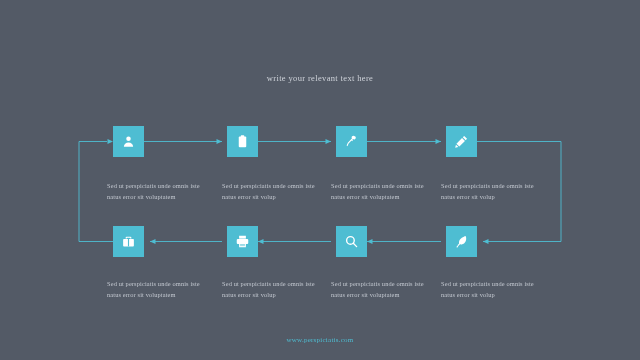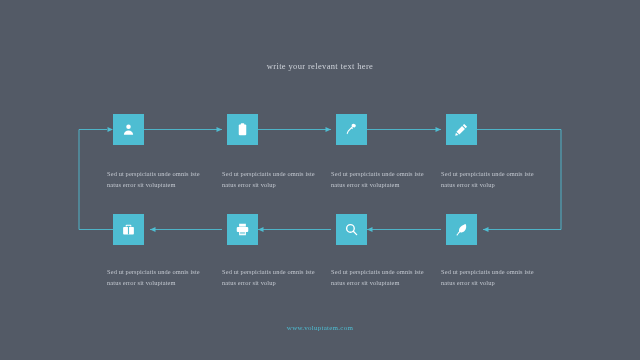--- a/index.html
+++ b/index.html
@@ -12,21 +12,21 @@
   }
 
   body {
     background: #535a66;
     font-family: "Liberation Serif", "DejaVu Serif", serif;
     position: relative;
   }
 
   .slide {
     position: absolute;
-    left: 0; top: 0;
+    left: 0; top: 12px;
     width: 640px;
     height: 332px;
   }
 
   
   .title {
     position: absolute;
     left: 0;
     top: 61px;
     width: 640px;
@@ -204,15 +204,15 @@
   </div>
 
   <div class="caption" style="left:107px; top:266px;">Sed ut perspiciatis unde omnis iste natus error sit voluptatem</div>
 
   <div class="caption" style="left:222px; top:266px;">Sed ut perspiciatis unde omnis iste natus error sit volup</div>
 
   <div class="caption" style="left:331px; top:266px;">Sed ut perspiciatis unde omnis iste natus error sit voluptatem</div>
 
   <div class="caption" style="left:441px; top:266px;">Sed ut perspiciatis unde omnis iste natus error sit volup</div>
 
-  <div class="footer">www.voluptatem.com</div>
+  <div class="footer">www.perspiciatis.com</div>
 
 </div>
 
 </body></html>

